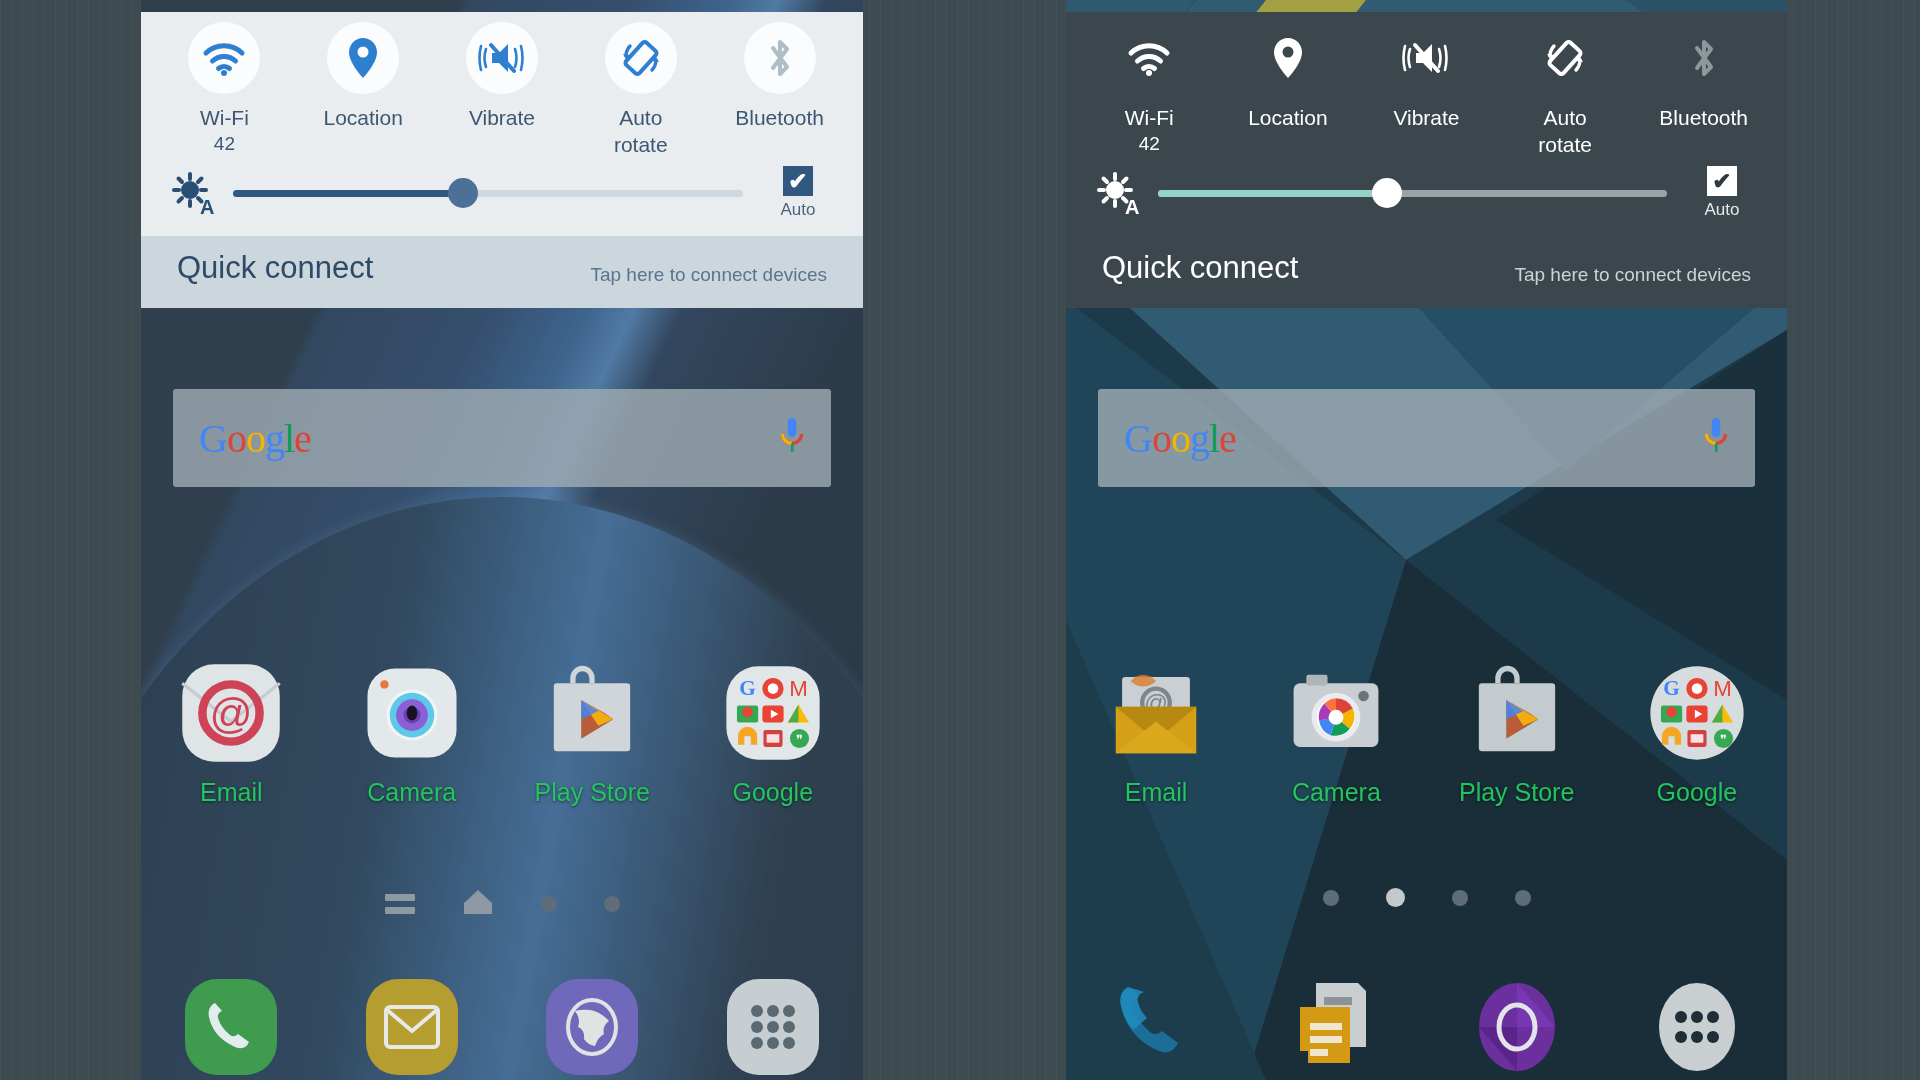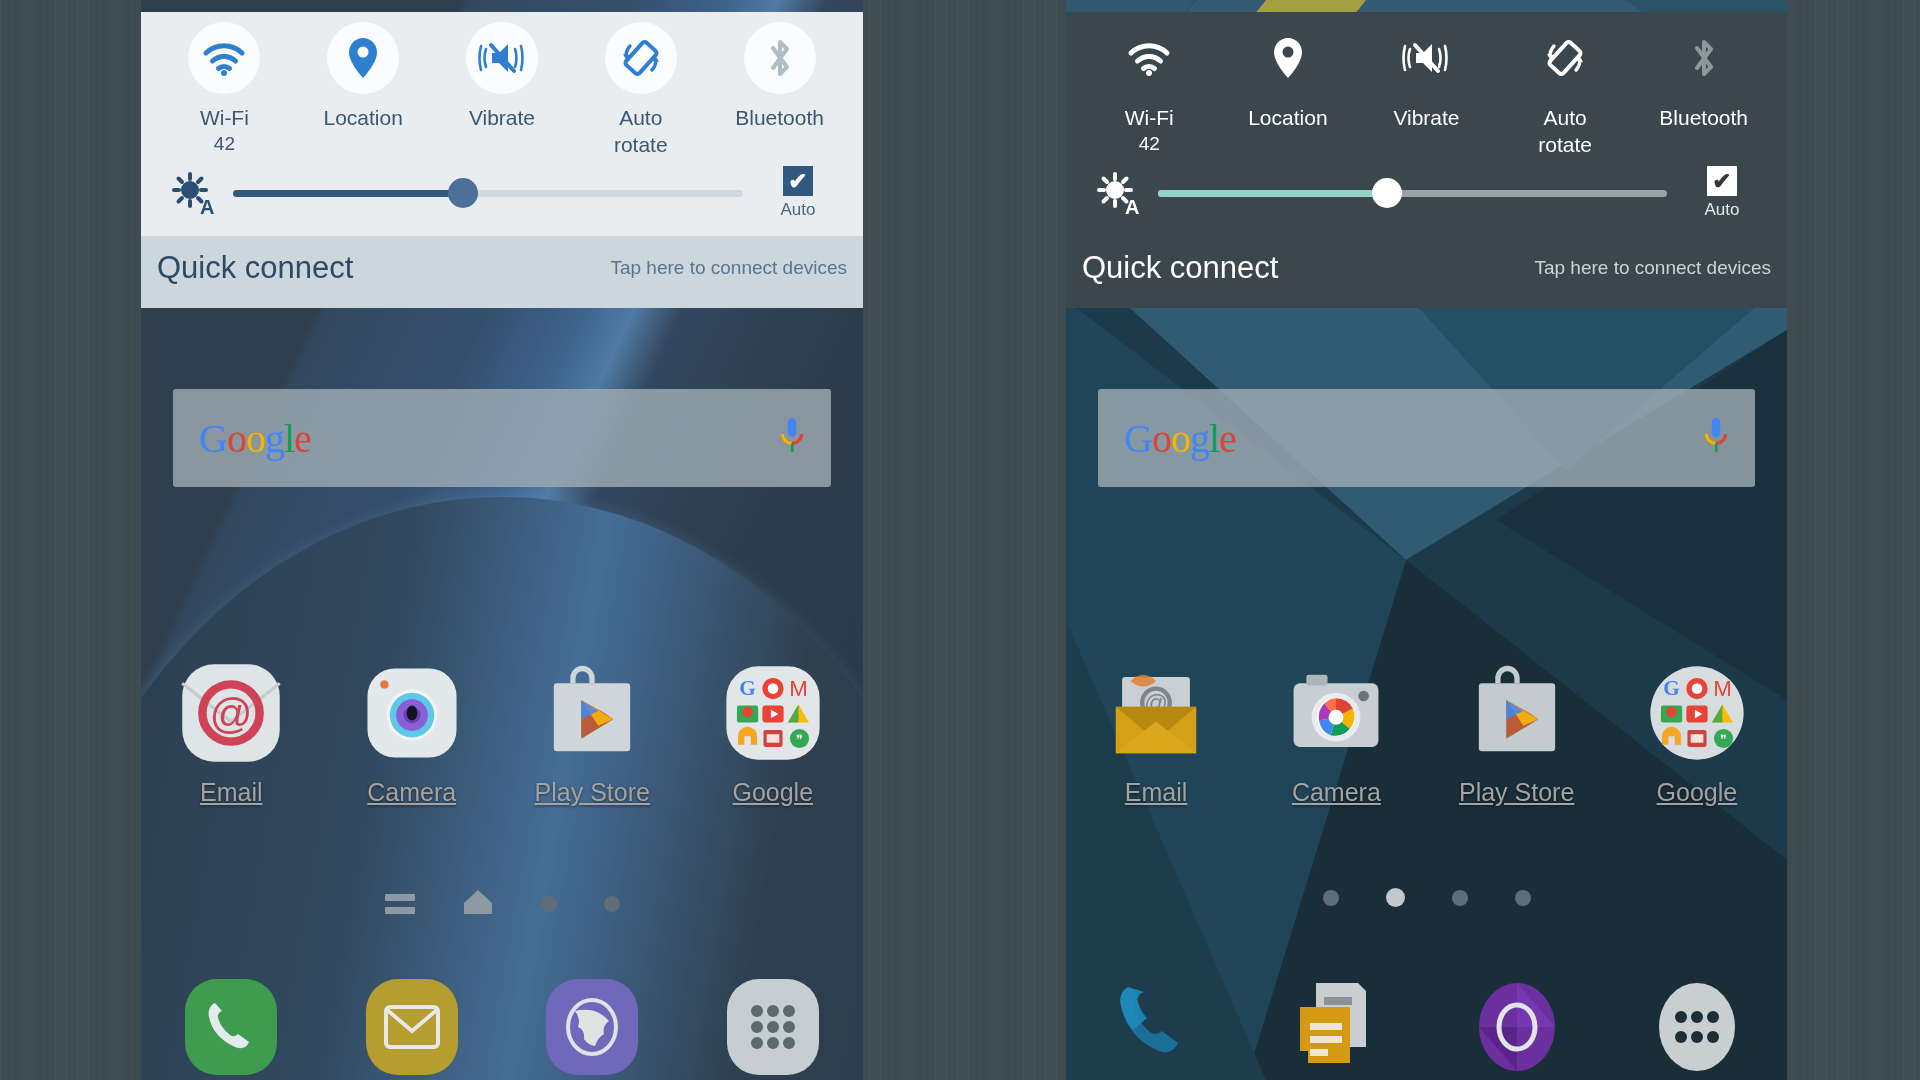--- a/index.html
+++ b/index.html
@@ -83,22 +83,22 @@
   .auto-box { width: 78px; text-align: center; flex: 0 0 78px; }
   .chk {
     width: 30px; height: 30px; margin: 0 auto 4px;
     display: flex; align-items: center; justify-content: center;
     font-size: 23px; font-weight: bold;
   }
   .auto-lbl { font-size: 17px; }
 
   
   .qc-row {
-    display: flex; align-items: center; justify-content: space-between;
-    padding: 14px 16px 22px;
+    display: flex; align-items: flex-end; justify-content: space-between;
+    padding: 14px 36px 22px;
   }
   .qc-title { font-size: 31px; }
   .qc-hint { font-size: 19px; }
 
   
   .theme-light .qs { background: #e9edf0; }
   .theme-light .tog-circle { background: #fbfcfd; }
   .theme-light .tog-label, .theme-light .tog-sub { color: #3d5772; }
   .theme-light .slider-track { background: #cfd8de; }
   .theme-light .slider-fill { background: #31597f; }
@@ -131,21 +131,21 @@
     border-radius: 3px;
   }
   .g-logo { font-size: 40px; letter-spacing: -1px; font-family: "Liberation Serif", serif; }
   .g-logo span { font-weight: 400; }
   .mic { margin-left: auto; }
 
   
   .app-row { position: absolute; left: 0; width: 100%; display: flex; z-index: 3; }
   .app { flex: 1; text-align: center; }
   .app-ico { width: 106px; height: 106px; margin: 0 auto 12px; position: relative; }
-  .app-name { font-size: 25px; color: #a3a3a3; text-shadow: 0 1px 3px rgba(0,0,0,0.55); text-decoration: underline; }
+  .app-name { font-size: 25px; color: #22c55e; text-shadow: 0 1px 3px rgba(0,0,0,0.55); }
 
   
   .dots { position: absolute; left: 0; width: 100%; display: flex; justify-content: center; align-items: center; gap: 47px; z-index: 3; }
   .dot { width: 16px; height: 16px; border-radius: 50%; background: #5e6d79; }
   .dot.active { background: #c3c9cb; width: 19px; height: 19px; }
   .nav-ico { width: 30px; height: 26px; display: flex; flex-direction: column; justify-content: center; gap: 6px; }
   .nav-ico i { display: block; height: 7px; background: #8d99a3; border-radius: 1px; }
 
   .dock { position: absolute; left: 0; width: 100%; display: flex; z-index: 3; }
   .dock-cell { flex: 1; display: flex; justify-content: center; }

